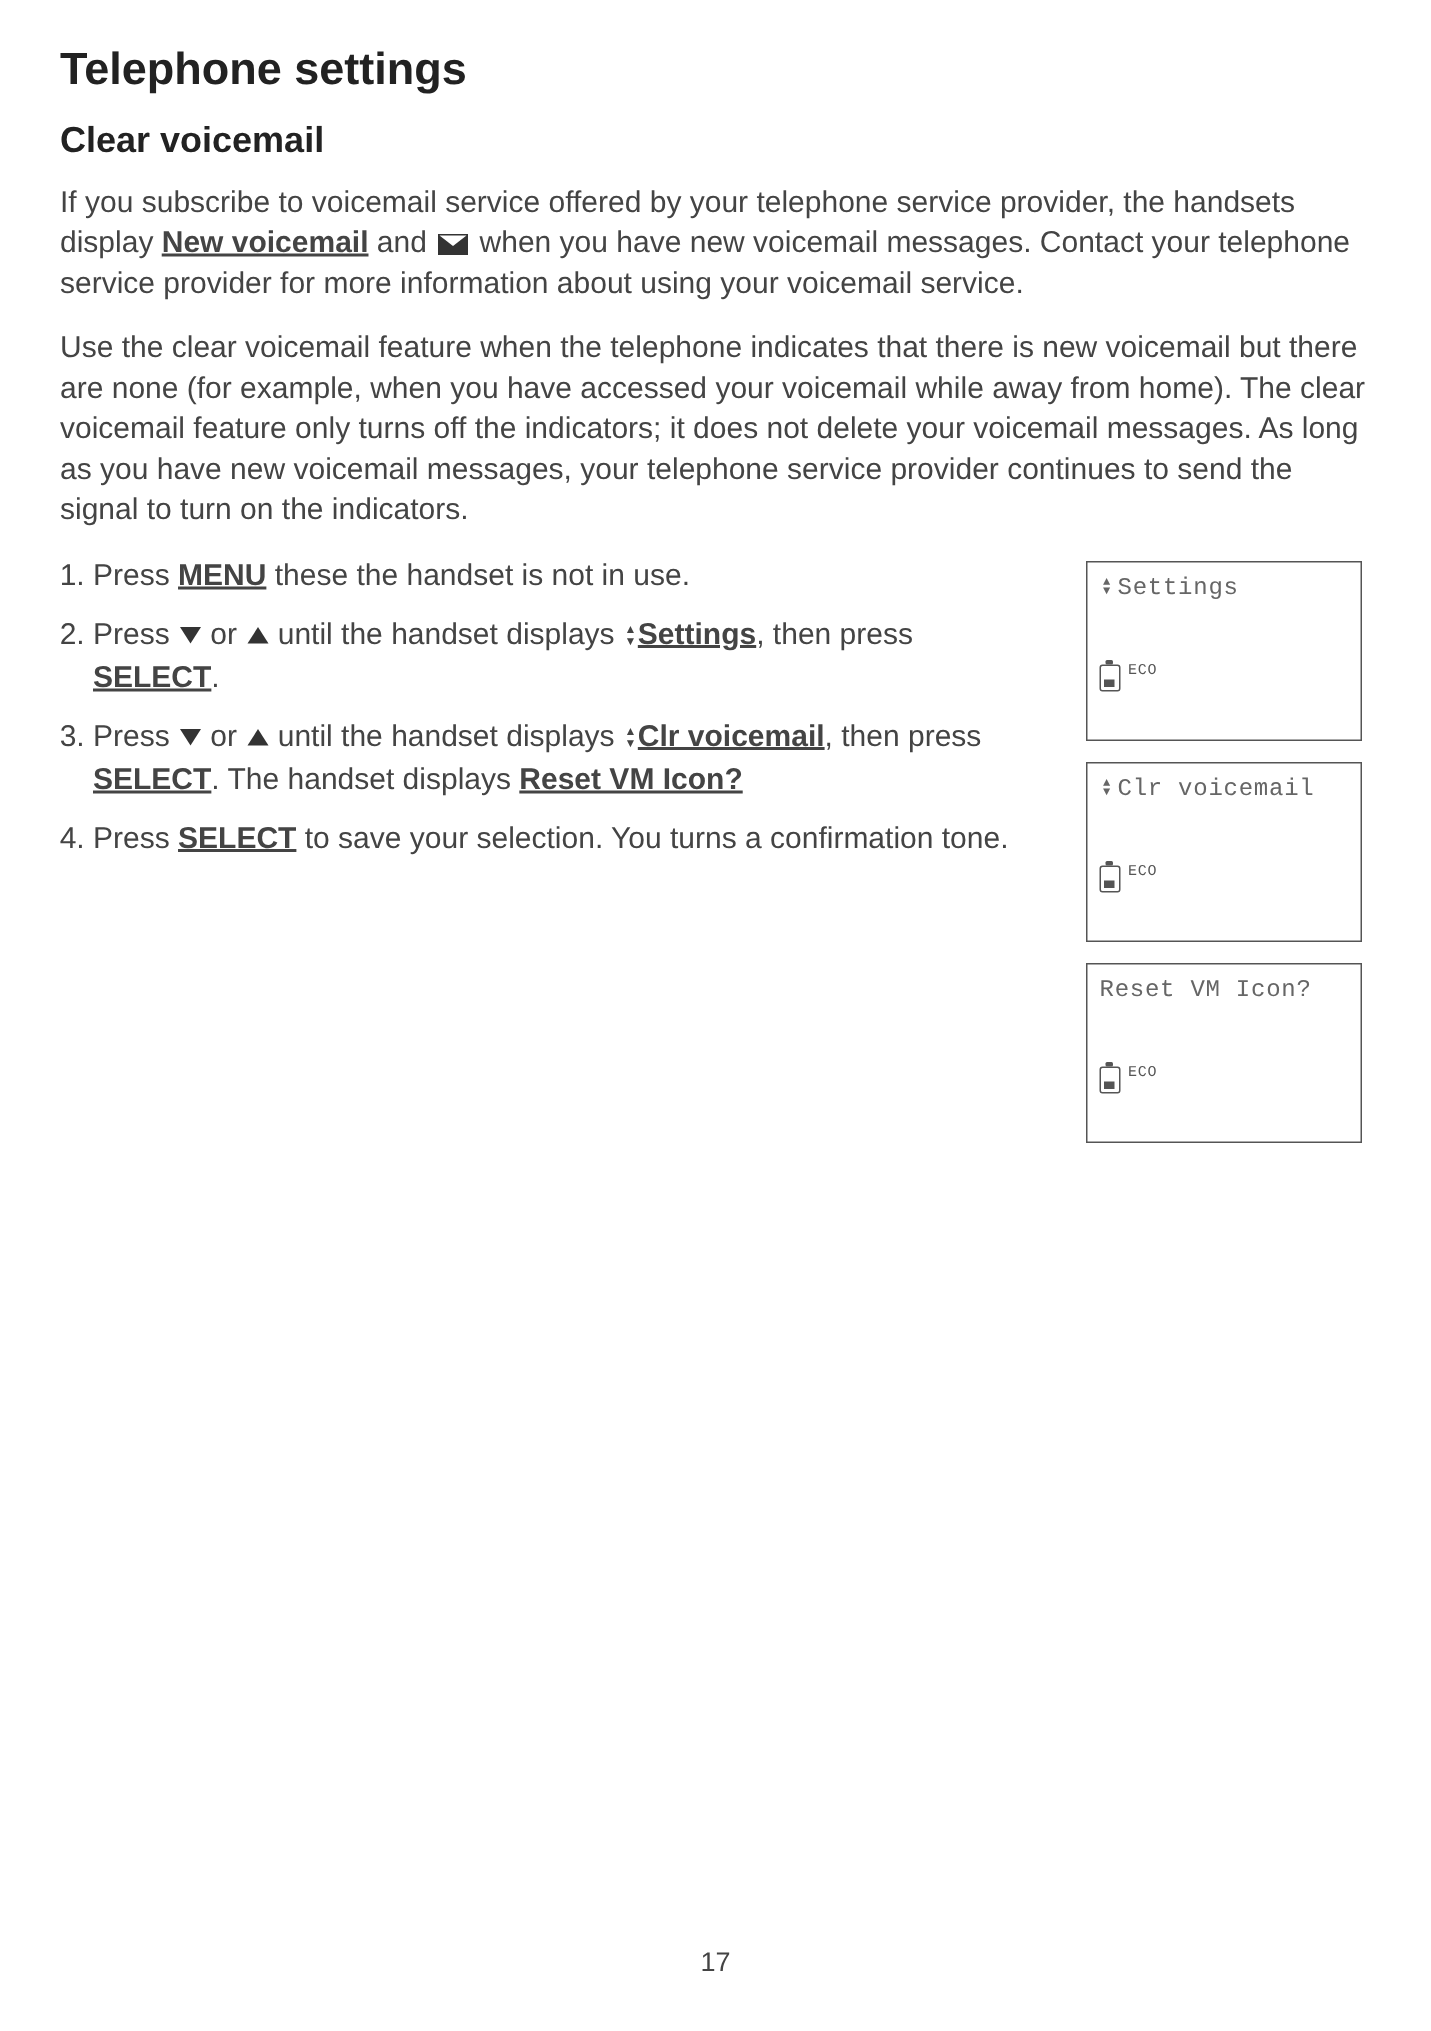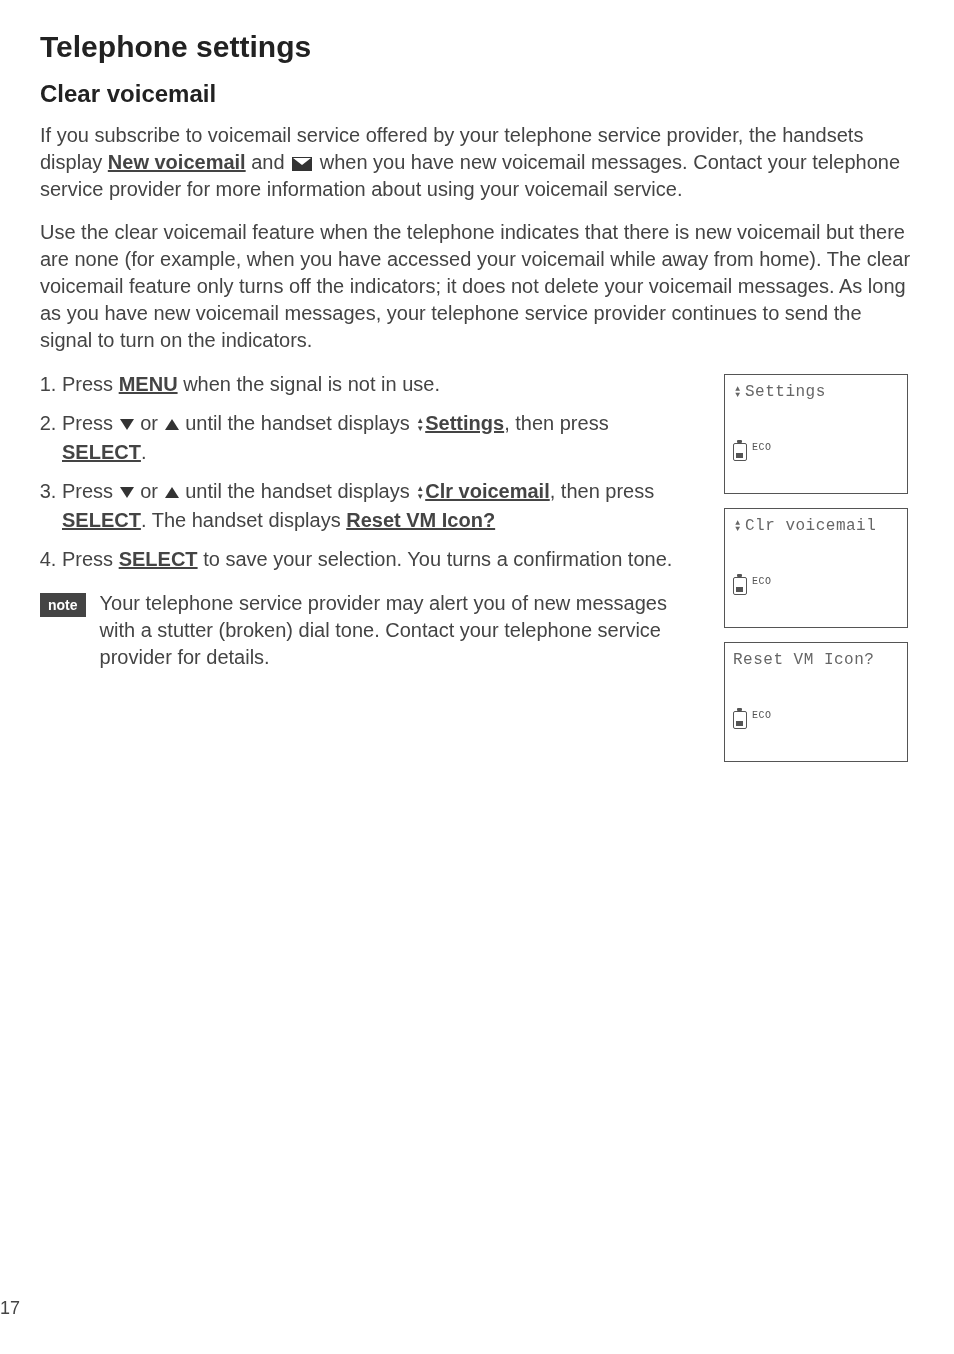--- a/index.html
+++ b/index.html
@@ -195,20 +195,21 @@
     .note-text {
       font-size: 20px;
       line-height: 1.35;
       color: #444;
     }
     .page-num {
       position: absolute;
       bottom: 35px;
       left: 0;
       width: 100%;
+      text-align: center;
       font-size: 18px;
       color: #444;
     }
     .inline-updown {
       display: inline-block;
       vertical-align: middle;
       margin: 0 1px;
       line-height: 0;
     }
     .inline-updown .t { display:block; font-size:8px; line-height:8px;}
@@ -227,37 +228,33 @@
   </p>
 
 
   <p>Use the clear voicemail feature when the telephone indicates that there is new voicemail but there are none (for example, when you have accessed your voicemail while away from home). The clear voicemail feature only turns off the indicators; it does not delete your voicemail messages. As long as you have new voicemail messages, your telephone service provider continues to send the signal to turn on the indicators.</p>
 
   <div class="section-row">
     <div class="text-col">
 
       <ol class="steps">
         <li>
-          <span>Press </span><span class="bold">MENU</span><span> when the signal is not in use.</span>
+          <span>Press </span><span class="bold">MENU</span><span> these the handset is not in use.</span>
         </li>
         <li>
           <span>Press </span><span class="tri-down"></span><span> or </span><span class="tri-up"></span><span> until the handset displays </span><span class="inline-updown"><span class="t">▲</span><span class="t">▼</span></span><span class="bold">Settings</span><span>, then press </span><span class="bold">SELECT</span><span>.</span>
         </li>
         <li>
           <span>Press </span><span class="tri-down"></span><span> or </span><span class="tri-up"></span><span> until the handset displays </span><span class="inline-updown"><span class="t">▲</span><span class="t">▼</span></span><span class="bold">Clr voicemail</span><span>, then press </span><span class="bold">SELECT</span><span>. The handset displays </span><span class="bold">Reset VM Icon?</span>
         </li>
         <li>
           <span>Press </span><span class="bold">SELECT</span><span> to save your selection. You turns a confirmation tone.</span>
         </li>
       </ol>
 
-      <div class="note-row">
-        <div class="note-badge">note</div>
-        <div class="note-text">Your telephone service provider may alert you of new messages with a stutter (broken) dial tone. Contact your telephone service provider for details.</div>
-      </div>
     </div>
 
     <div class="screens-col">
 
       <div class="lcd">
         <div class="lcd-line1">
           <span class="updown-arrow"></span>
           <span>Settings</span>
         </div>
         <div class="lcd-status">

